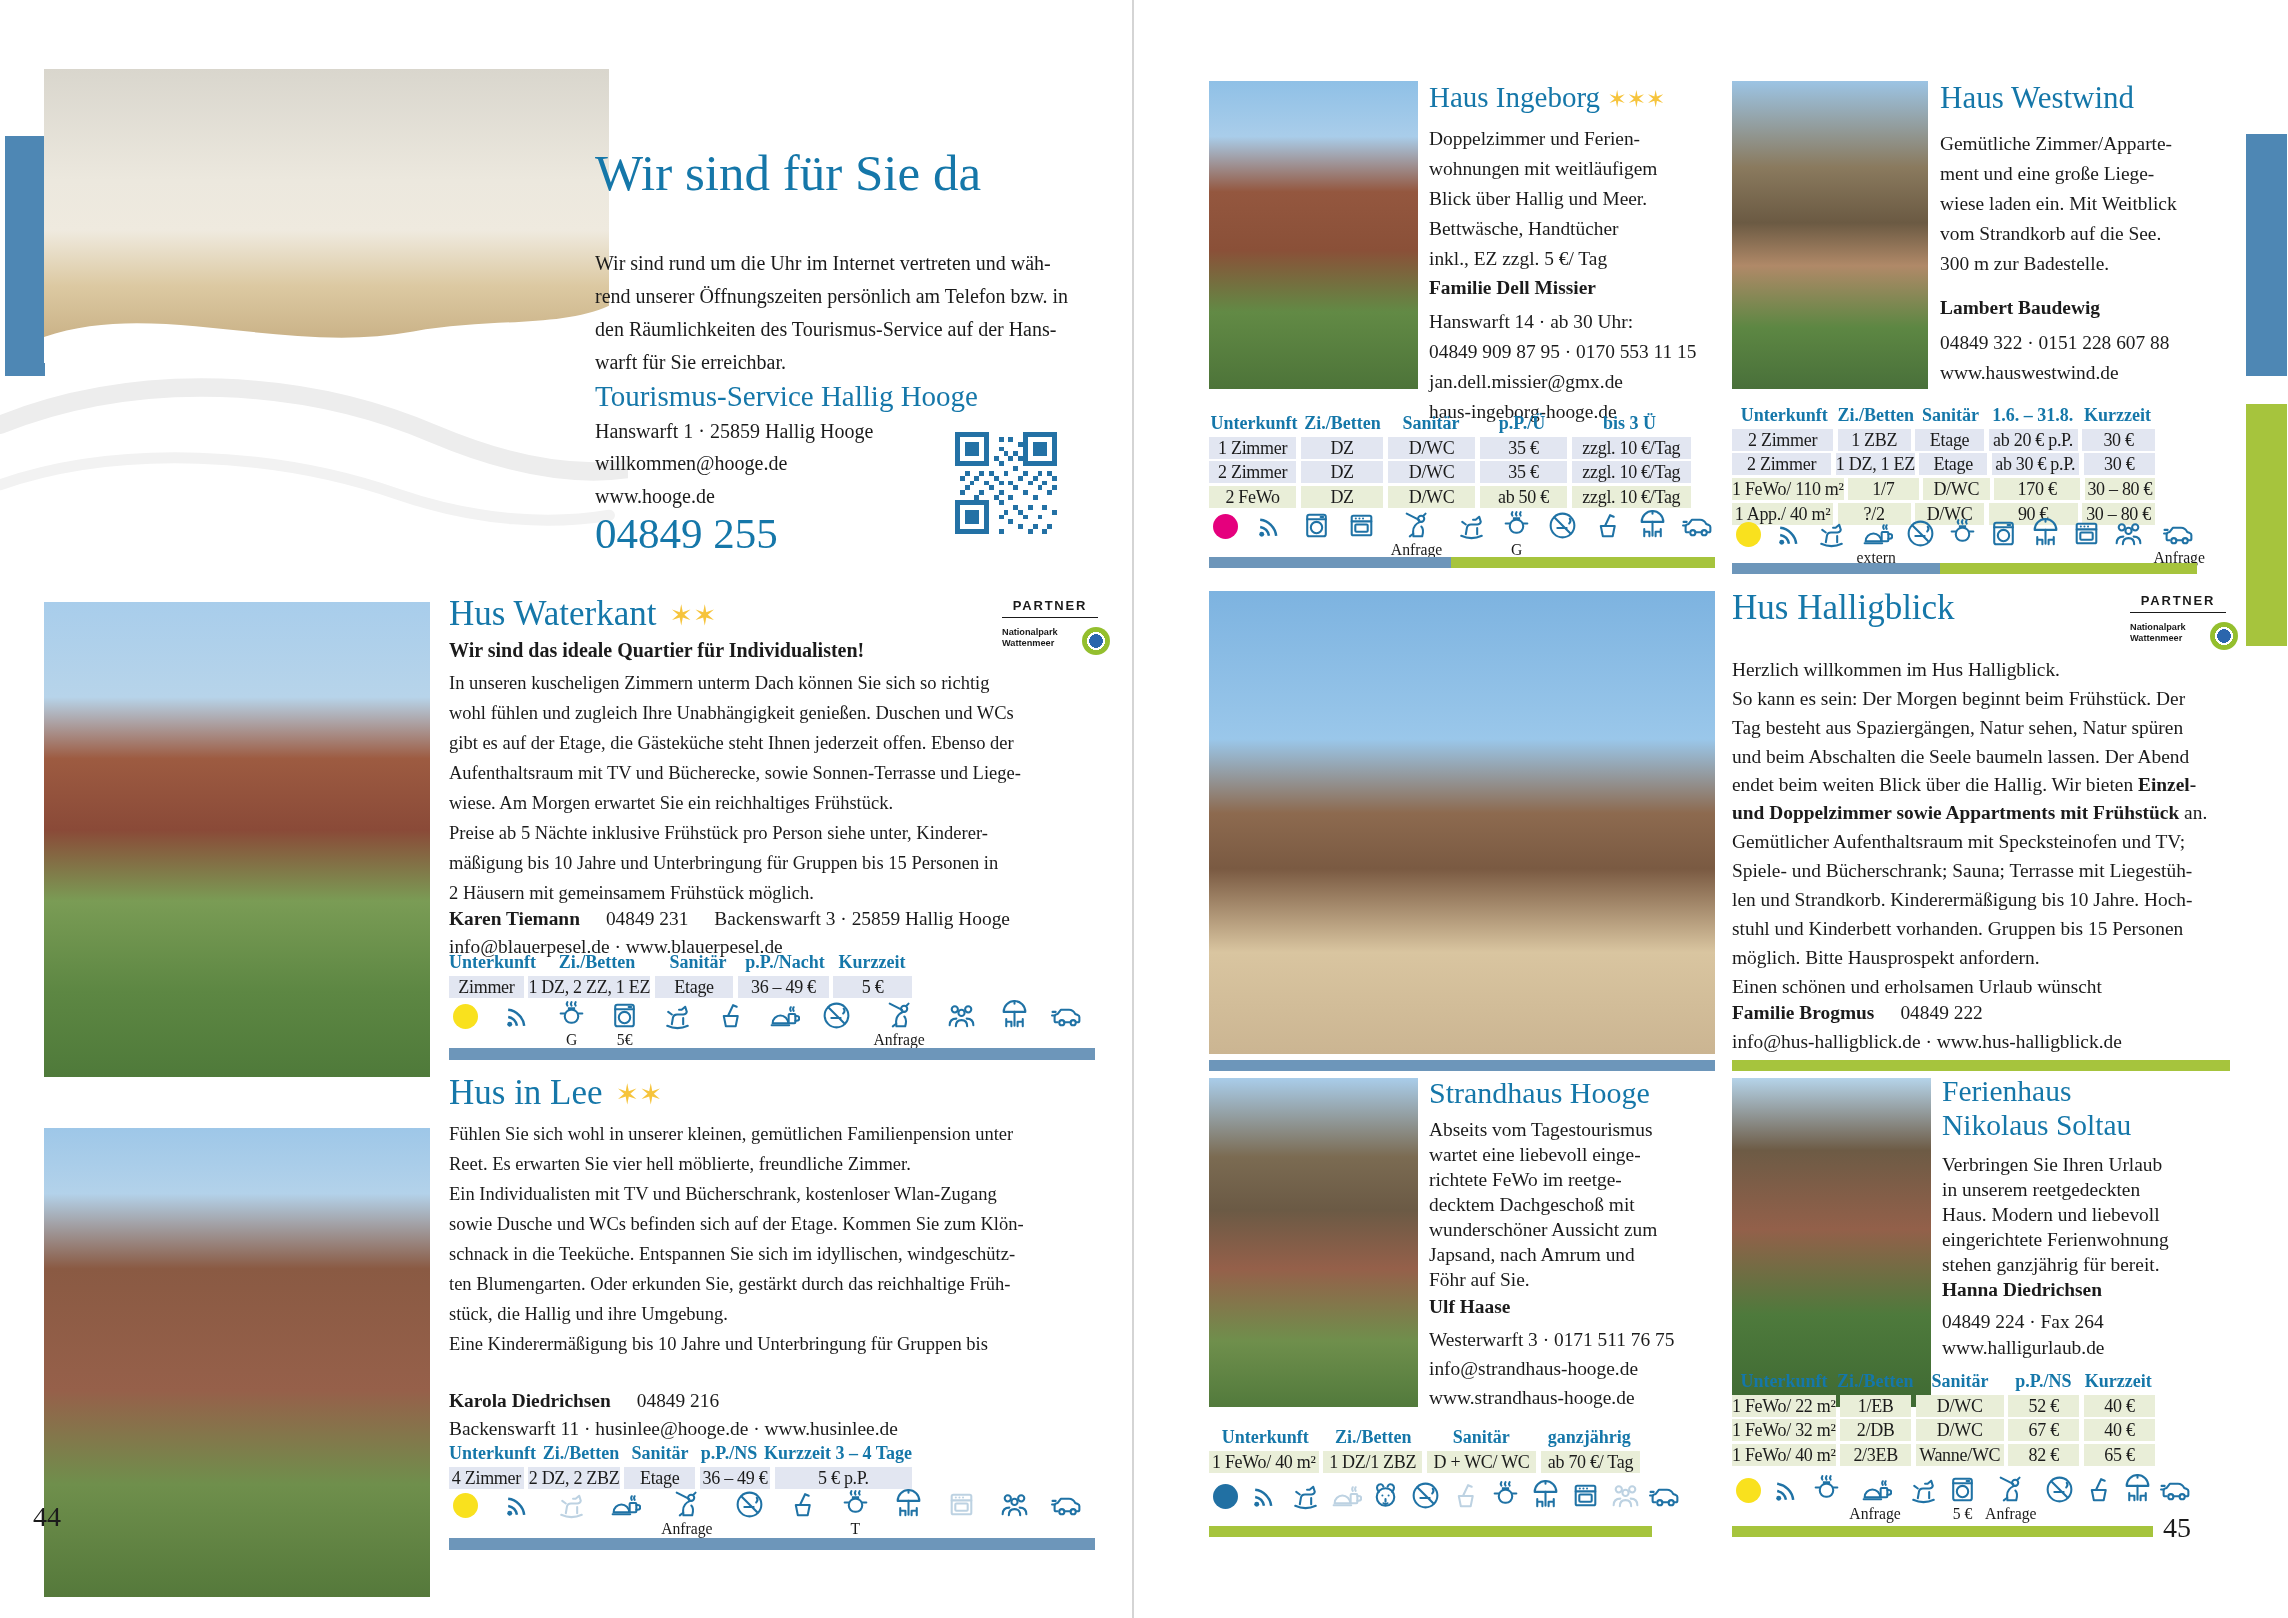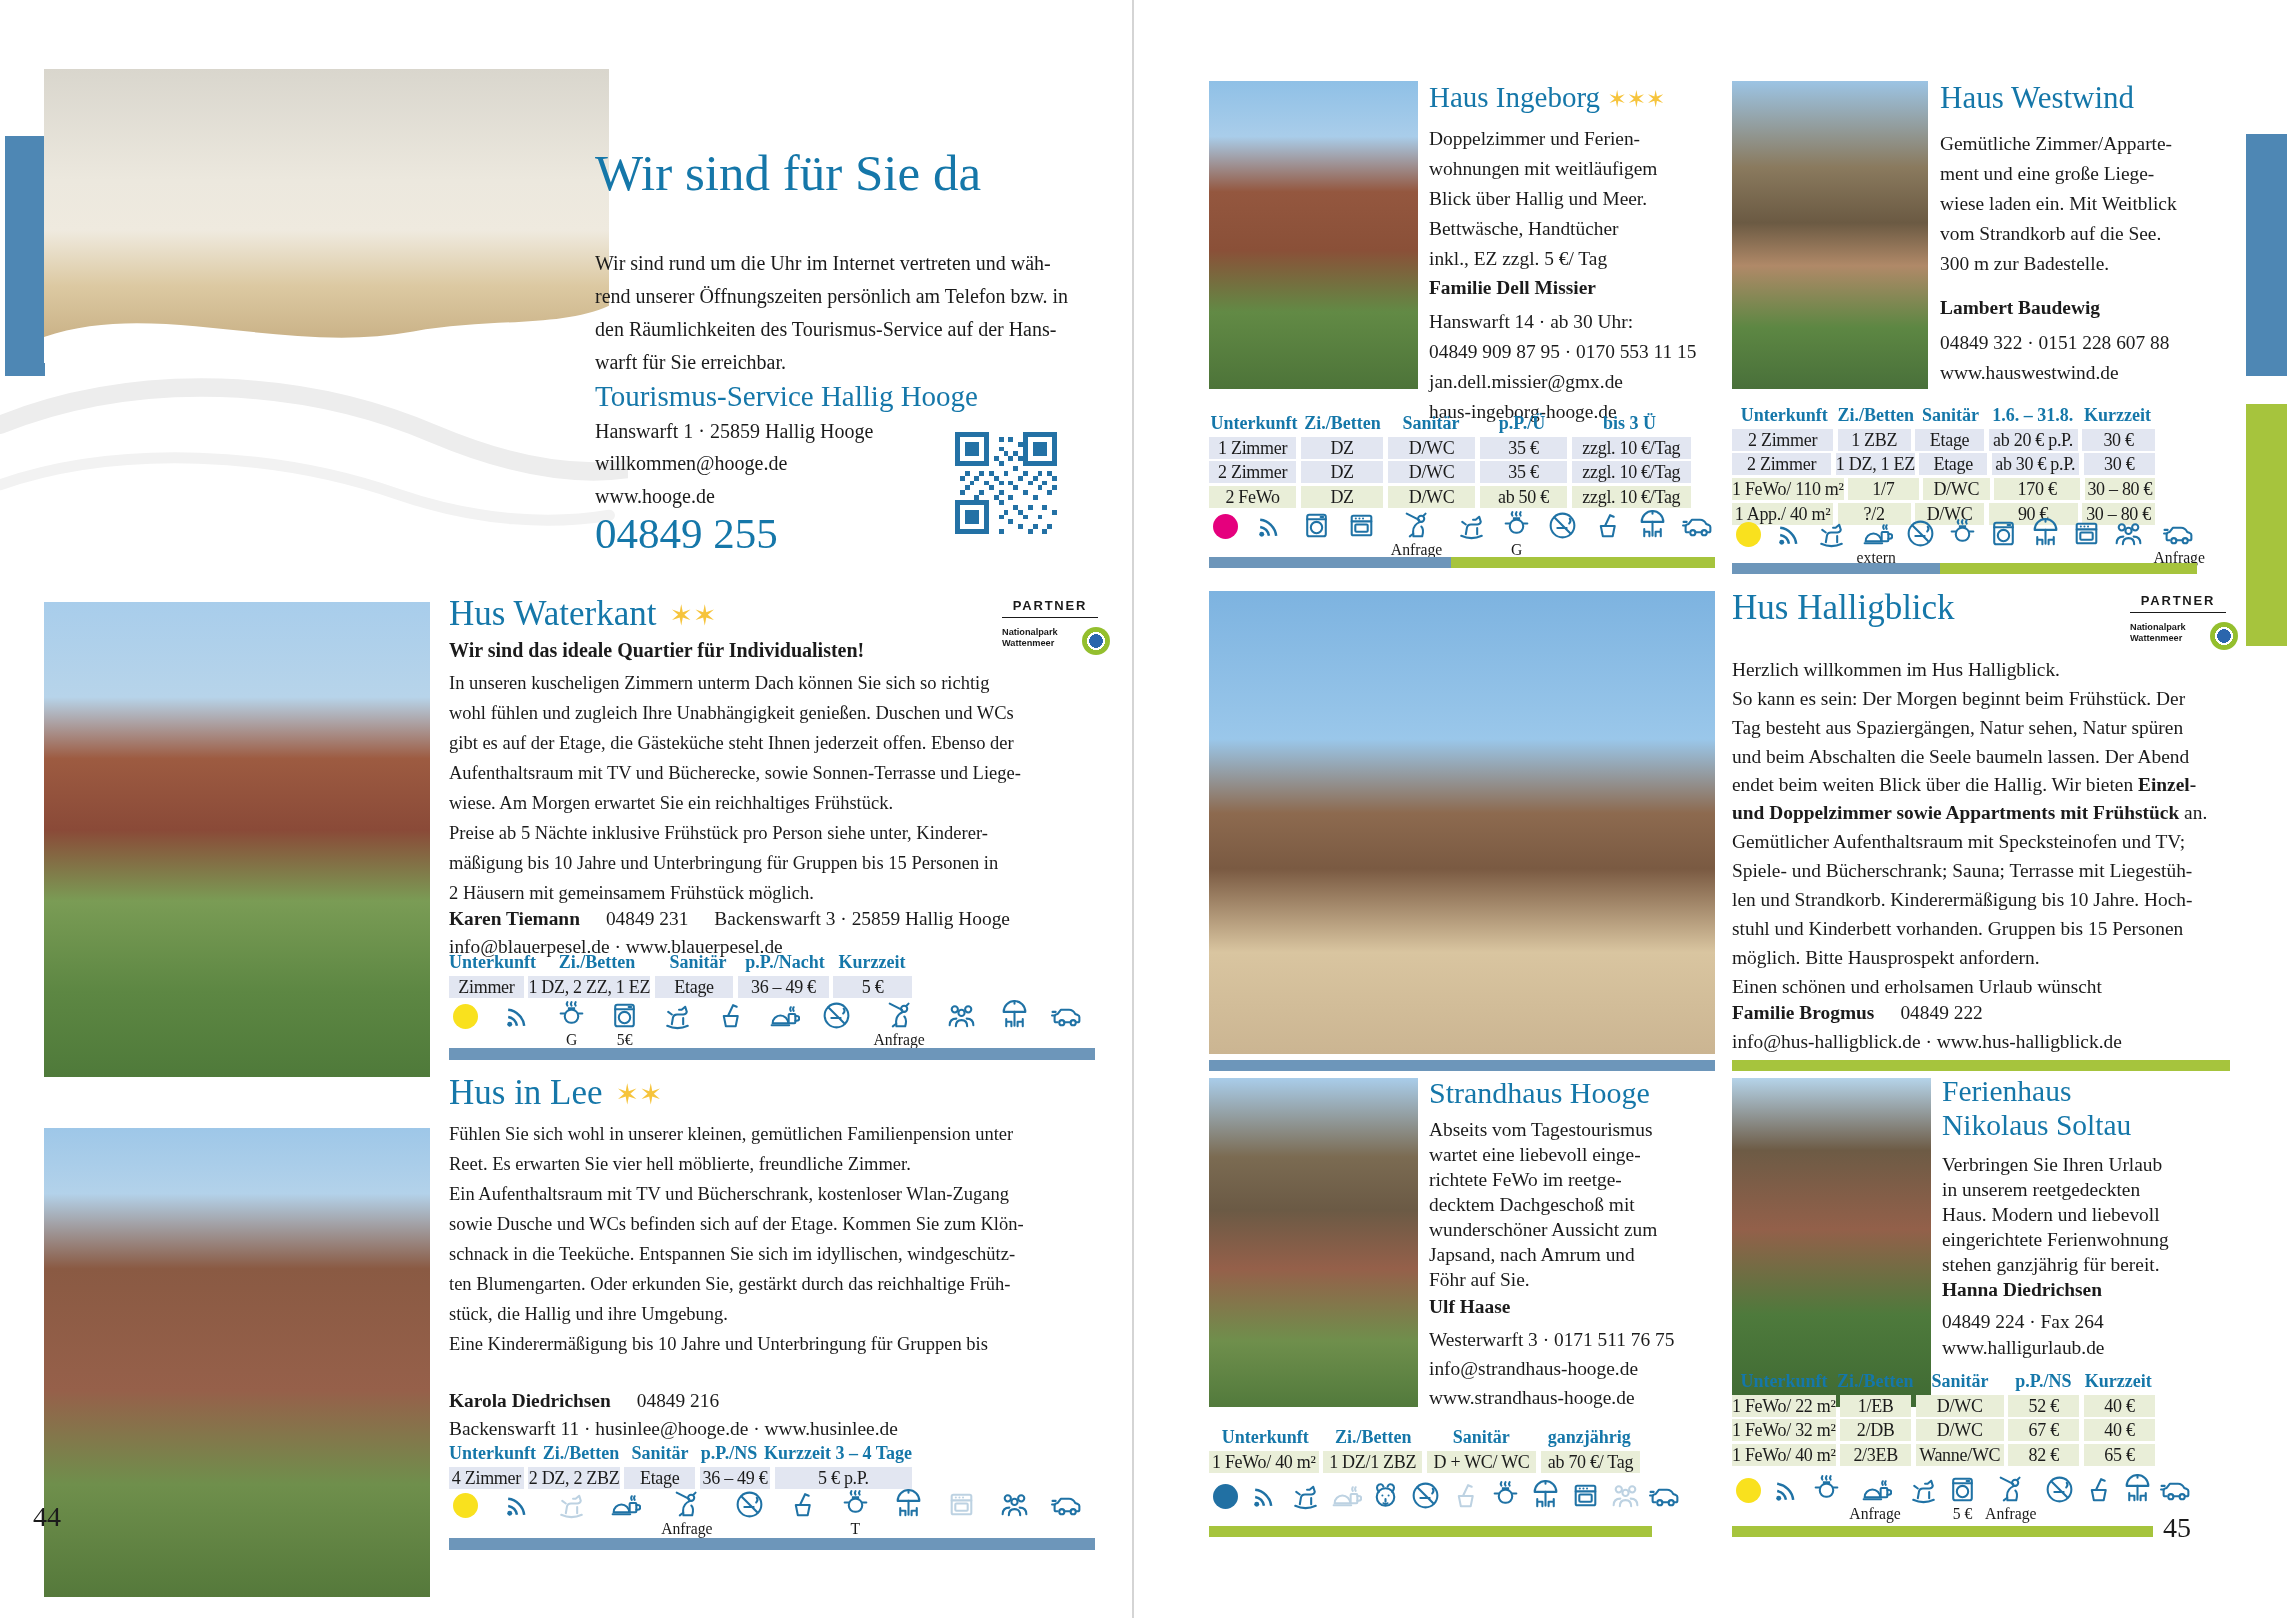--- a/index.html
+++ b/index.html
@@ -308,21 +308,21 @@
     </div>
   <div class="bar bar-blue" style="left:449px;top:1048px;width:646px;"></div>
 
   <div class="photo ph-lee" style="left:44px;top:1128px;width:386px;height:469px;"></div>
   <div class="ltitle" style="left:449px;top:1074px;">
     <span>Hus in Lee</span><span class="stars">✶✶</span>
   </div>
   <div class="bodylines" style="left:449px;top:1119px;">
       <div class="tline">Fühlen Sie sich wohl in unserer kleinen, gemütlichen Familienpension unter</div>
       <div class="tline">Reet. Es erwarten Sie vier hell möblierte, freundliche Zimmer.</div>
-      <div class="tline">Ein Aufenthaltsraum mit TV und Bücherschrank, kostenloser Wlan-Zugang</div>
+      <div class="tline">Ein Individualisten mit TV und Bücherschrank, kostenloser Wlan-Zugang</div>
       <div class="tline">sowie Dusche und WCs befinden sich auf der Etage. Kommen Sie zum Klön-</div>
       <div class="tline">schnack in die Teeküche. Entspannen Sie sich im idyllischen, windgeschütz-</div>
       <div class="tline">ten Blumengarten. Oder erkunden Sie, gestärkt durch das reichhaltige Früh-</div>
       <div class="tline">stück, die Hallig und ihre Umgebung.</div>
       <div class="tline">Eine Kinderermäßigung bis 10 Jahre und Unterbringung für Gruppen bis</div>
     </div>
   <div class="contact" style="left:449px;top:1390px;">
     <b>Karola Diedrichsen</b><span>04849 216</span>
   </div>
   <div class="contact" style="left:449px;top:1418px;">Backenswarft 11 · husinlee@hooge.de · www.husinlee.de</div>

